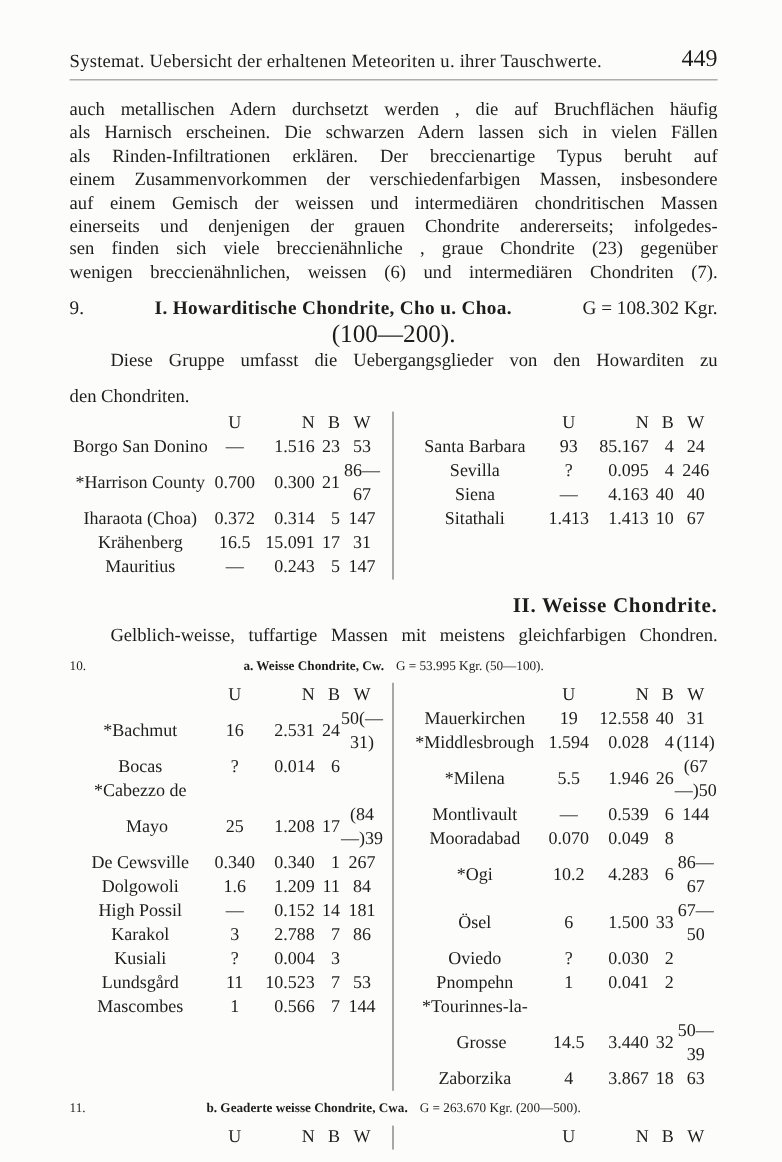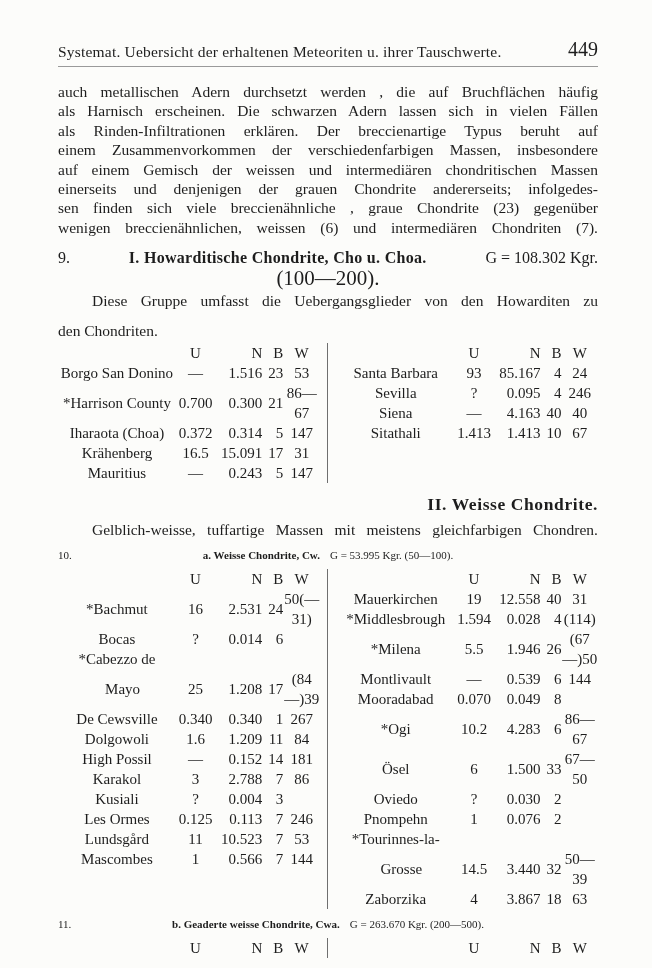--- a/index.html
+++ b/index.html
@@ -255,27 +255,20 @@
             <td class="c4">86</td>
           </tr>
           <tr>
             <td class="c0">Kusiali</td>
             <td class="c1">?</td>
             <td class="c2">0.004</td>
             <td class="c3">3</td>
             <td class="c4"></td>
           </tr>
           <tr>
-            <td class="c0">Les Ormes</td>
-            <td class="c1">0.125</td>
-            <td class="c2">0.113</td>
-            <td class="c3">7</td>
-            <td class="c4">246</td>
-          </tr>
-          <tr>
             <td class="c0">Lundsgård</td>
             <td class="c1">11</td>
             <td class="c2">10.523</td>
             <td class="c3">7</td>
             <td class="c4">53</td>
           </tr>
           <tr>
             <td class="c0">Mascombes</td>
             <td class="c1">1</td>
             <td class="c2">0.566</td>
@@ -349,21 +342,21 @@
           <tr>
             <td class="c0">Oviedo</td>
             <td class="c1">?</td>
             <td class="c2">0.030</td>
             <td class="c3">2</td>
             <td class="c4"></td>
           </tr>
           <tr>
             <td class="c0">Pnompehn</td>
             <td class="c1">1</td>
-            <td class="c2">0.076</td>
+            <td class="c2">0.041</td>
             <td class="c3">2</td>
             <td class="c4"></td>
           </tr>
           <tr>
             <td class="c0">*Tourinnes-la-</td>
             <td class="c1"></td>
             <td class="c2"></td>
             <td class="c3"></td>
             <td class="c4"></td>
           </tr>

